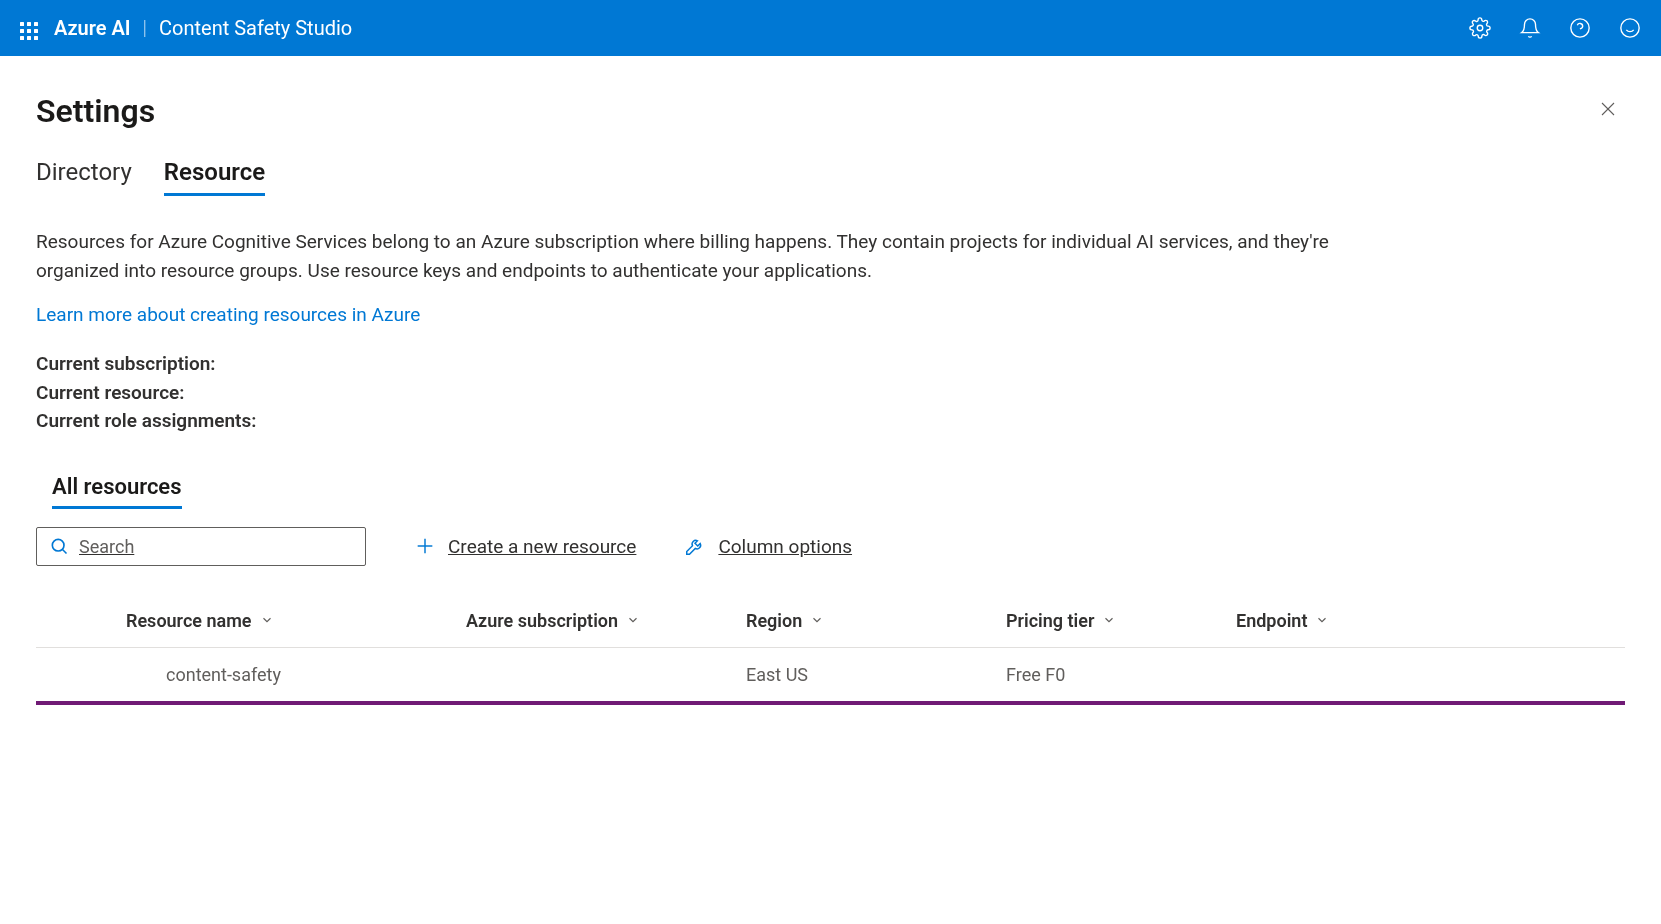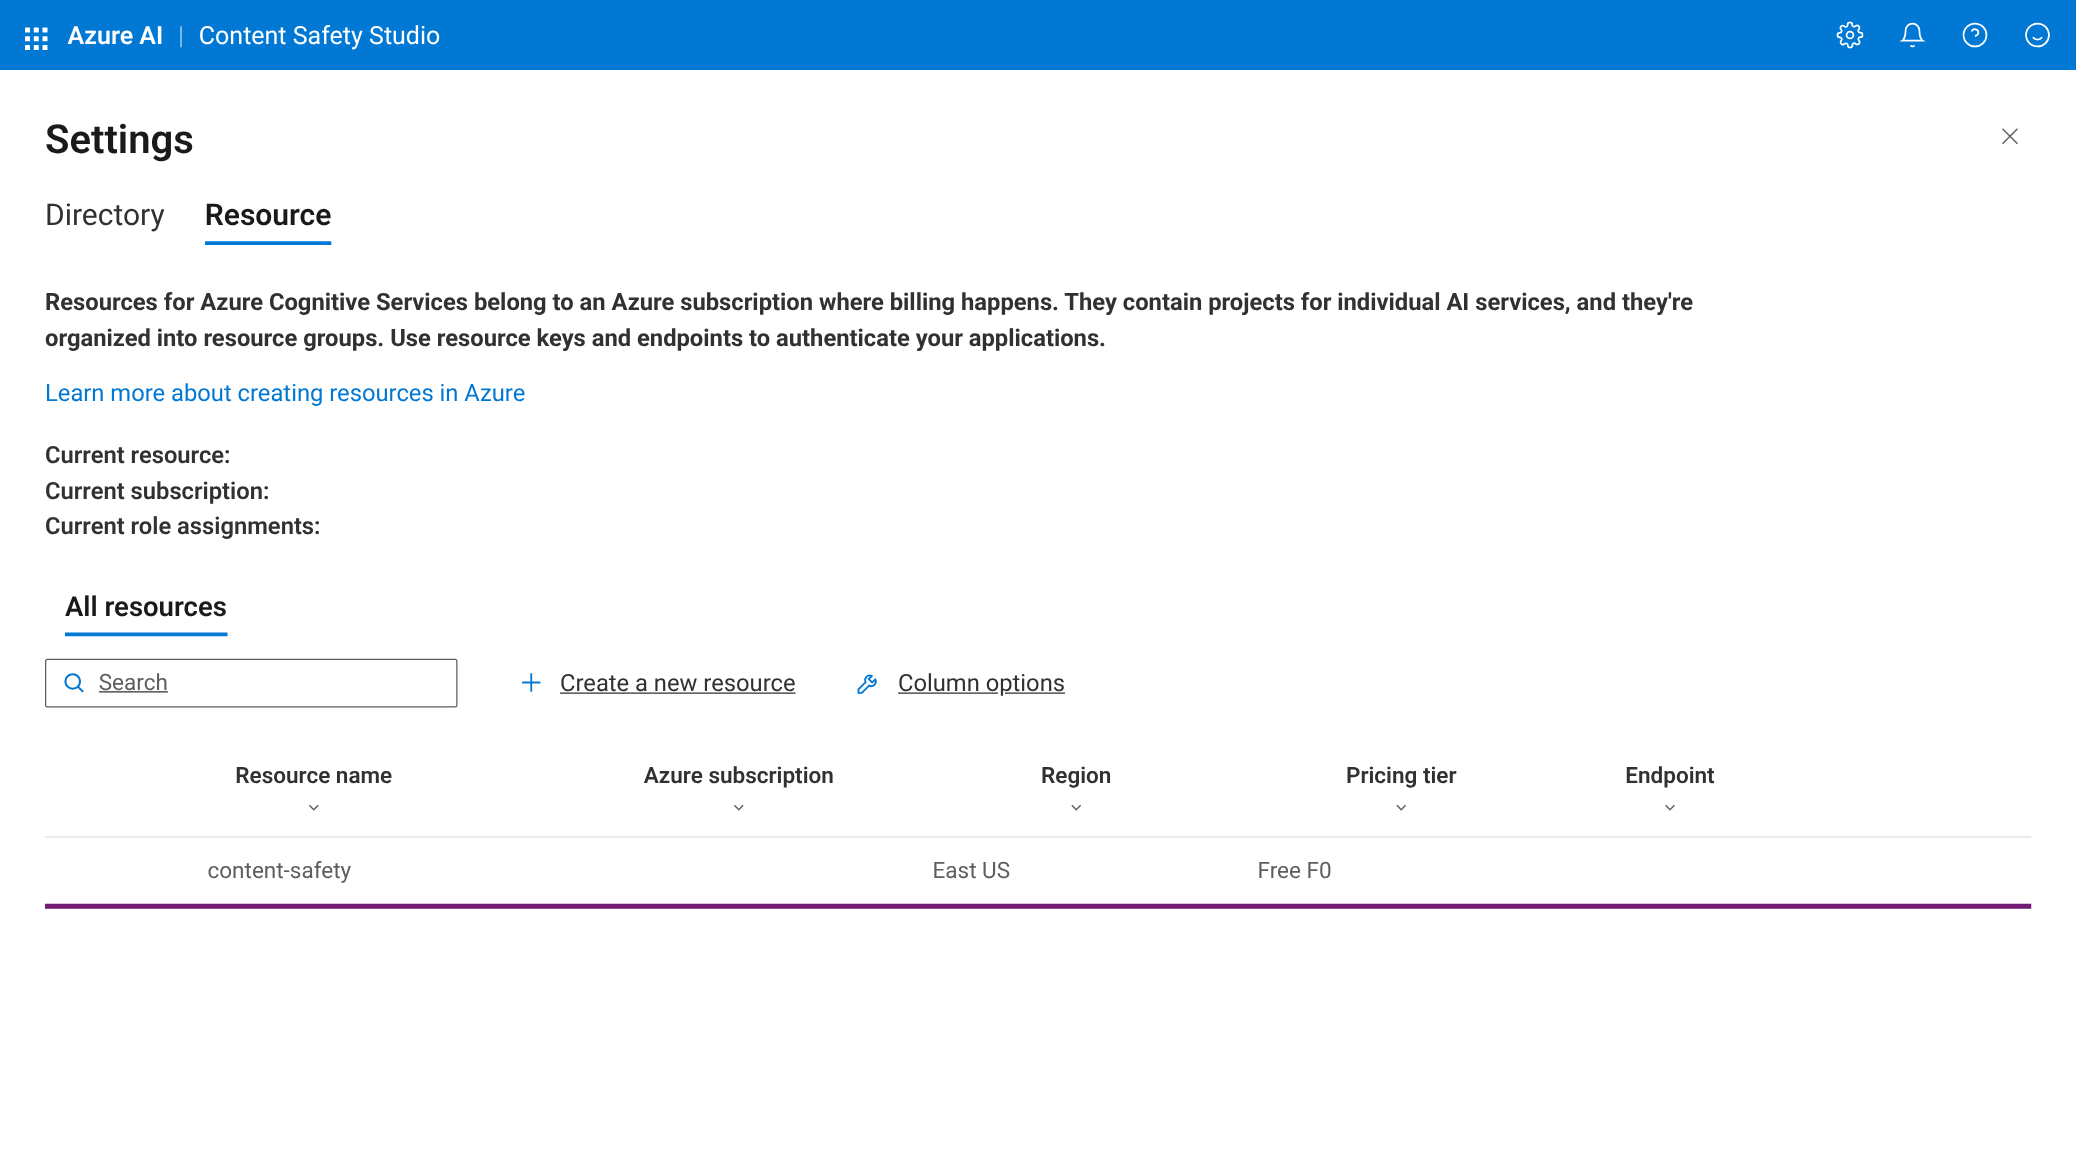--- a/index.html
+++ b/index.html
@@ -124,21 +124,20 @@
       bottom: 0;
       height: 3px;
       background: #0078d4;
     }
     .description {
       margin-top: 32px;
       font-size: 19px;
       line-height: 1.5;
       color: #323130;
       max-width: 1380px;
-      font-weight: bold;
     }
     .link {
       color: #0078d4;
       text-decoration: none;
       cursor: pointer;
       display: inline-block;
       margin-top: 18px;
       font-size: 19px;
     }
     .current-info {
@@ -232,21 +231,20 @@
     }
     .th {
       font-size: 18px;
       font-weight: 600;
       color: #323130;
       display: flex;
       align-items: center;
       gap: 8px;
       cursor: pointer;
       padding-left: 90px;
-      flex-direction: column;
     }
     .th:nth-child(1) { padding-left: 90px; }
     .th:nth-child(2) { padding-left: 90px; }
     .th:nth-child(3) { padding-left: 30px; }
     .th:nth-child(4) { padding-left: 30px; }
     .th:nth-child(5) { padding-left: 0px; }
     .th svg {
       width: 14px;
       height: 14px;
       stroke: #605e5c;
@@ -331,22 +329,22 @@
   <div class="tabs-row">
     <div class="tab">Directory</div>
     <div class="tab active">Resource</div>
   </div>
 
   <p class="description">Resources for Azure Cognitive Services belong to an Azure subscription where billing happens. They contain projects for individual AI services, and they're organized into resource groups. Use resource keys and endpoints to authenticate your applications.</p>
 
   <a class="link">Learn more about creating resources in Azure</a>
 
   <div class="current-info">
+    <div>Current subscription:</div>
     <div>Current resource:</div>
-    <div>Current subscription:</div>
     <div>Current role assignments:</div>
   </div>
 
   <div class="subtabs">
     <div class="subtab active">All resources</div>
   </div>
 
   <div class="toolbar">
     <div class="search-box">
       <svg viewBox="0 0 24 24">

